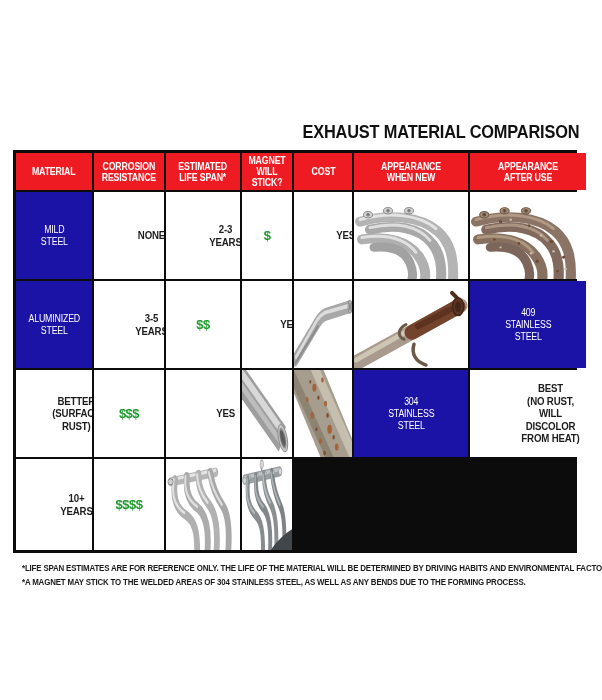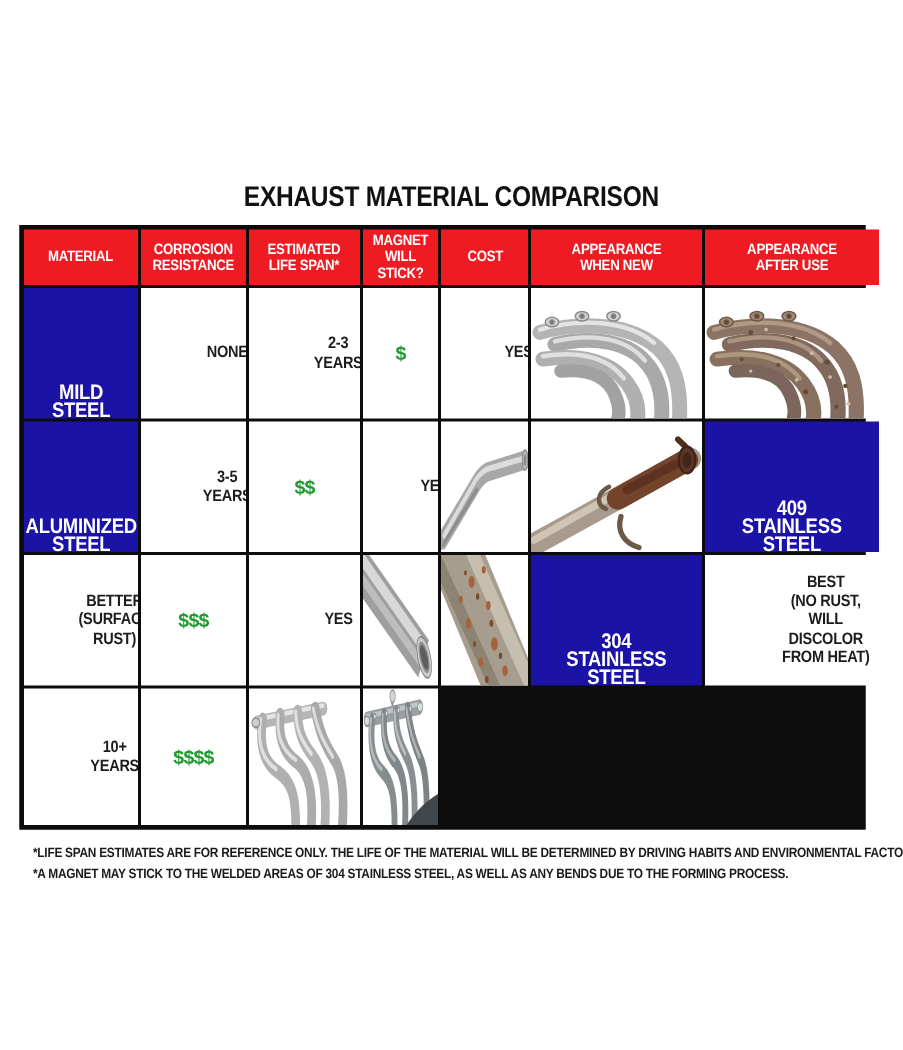--- a/index.html
+++ b/index.html
@@ -1,37 +1,37 @@
 <!DOCTYPE html>
 <html><head>
 <meta charset="utf-8">
 <style>
   html,body{margin:0;padding:0;background:#ffffff;}
   .page{
     position:relative;width:602px;height:700px;background:#ffffff;
     font-family:"Liberation Sans",sans-serif;overflow:hidden;
   }
   .title{
-    margin:120px 0 0 0;text-align:center;font-size:19px;line-height:23px;
+    margin:120px 0 0 0;text-align:right;font-size:19px;line-height:23px;
     font-weight:800;color:#111;letter-spacing:-0.5px;
   }
   .title .cond{transform:scaleX(0.86);}
   .grid{
     margin:7px 0 0 13px;width:558px;
     display:grid;
     grid-template-columns:76px 70px 74px 50px 58px 114px 116px;
     grid-template-rows:37px 87px 87px 87px 91px;
     gap:2px;background:#0c0c0c;border:3px solid #0c0c0c;
   }
   .cell{
     background:#ffffff;display:flex;align-items:center;justify-content:center;
     text-align:center;overflow:hidden;
   }
   .head{background:#ee1b22;color:#ffffff;font-weight:800;font-size:10px;line-height:11px;}
-  .mat{background:#1b12a6;color:#ffffff;font-weight:700;font-size:14px;line-height:12px;align-items:flex-end;}
+  .mat{background:#1b12a6;color:#ffffff;font-weight:400;font-size:10px;line-height:12px;}
   .val{color:#1c1c1c;font-weight:700;font-size:11px;line-height:12.5px;padding-left:45px;}
   .cost{color:#1f9a2e;font-weight:800;font-size:13px;letter-spacing:-0.5px;}
   .cond{display:inline-block;transform:scaleX(0.88);transform-origin:center;white-space:pre-line;letter-spacing:-0.2px;}
   .img-cell{padding:0;}
   .img-cell svg{display:block;width:100%;height:100%;}
   .notes{margin:9px 0 0 22px;}
   .note{
     font-size:9px;line-height:13.5px;font-weight:800;color:#1a1a1a;
     white-space:nowrap;letter-spacing:-0.2px;
   }

